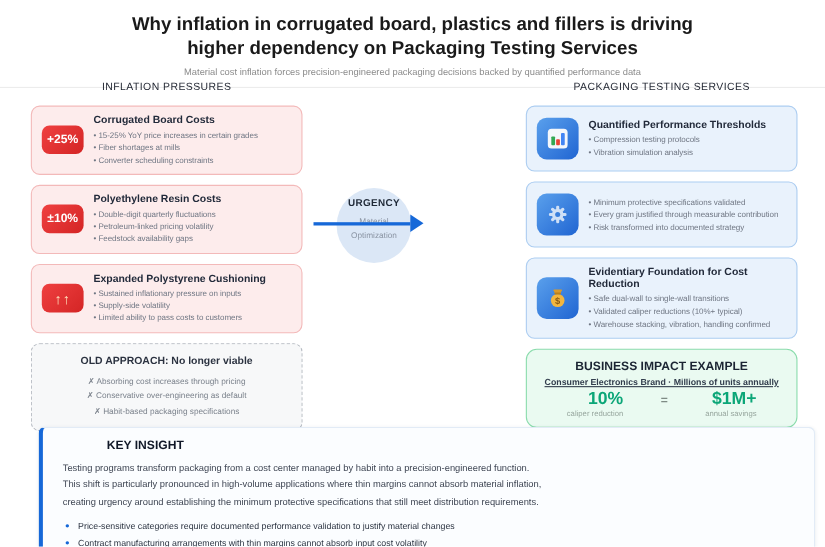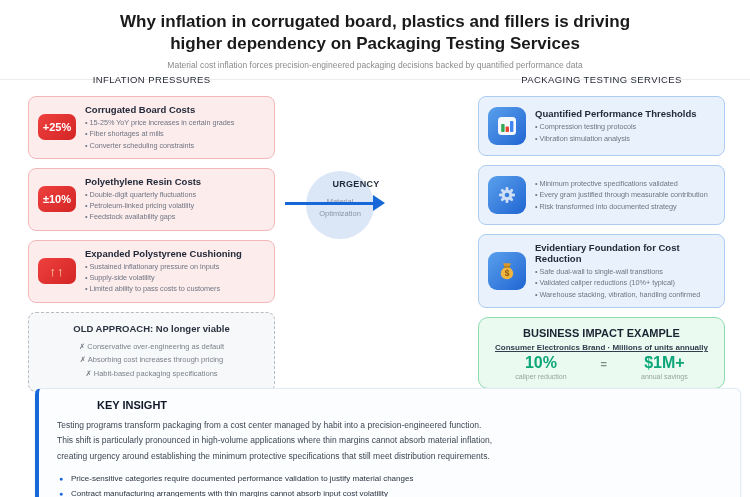--- a/index.html
+++ b/index.html
@@ -29,28 +29,28 @@
   .card ul li::before { content:"• "; }
 
   .dashed-card { border:1.5px dashed #b7bcc3; border-radius:8px; background:#f7f8f9; text-align:center; padding:10px 6px 11px; }
   .dashed-title { font-size:9.5px; font-weight:bold; color:#2b3240; margin-bottom:6px; }
   .dashed-item { font-size:7.5px; color:#7b828c; line-height:1.8; }
 
   .impact-card { border:1.5px solid #8adcac; border-radius:10px; background:#eafaf1; text-align:center; padding:9px 6px 8px; }
   .impact-title { font-size:11px; font-weight:bold; color:#1b2433; }
   .impact-sub { font-size:8px; font-weight:bold; color:#323d4d; margin-top:4px;text-decoration:underline; }
   .impact-stats { display:flex; justify-content:center; align-items:flex-start; gap:34px; margin-top:1px; }
-  .stat-value { font-size:16px; font-weight:bold; color:#0ca678; line-height:1.2; }
+  .stat-value { font-size:16px; font-weight:bold; color:#0ca678; line-height:1.2;text-align:right; }
   .stat-label { font-size:7px; color:#96a59d; margin-top:1px; }
   .equals { font-size:11px; font-weight:bold; color:#7f8b85; margin-top:5px; }
 
   
   .center { position:absolute; left:275px; top:74px; width:203px; height:310px; }
   .urgency-circle { position:absolute; left:31px; top:97px; width:68px; height:68px; border-radius:50%; background:#dbe7f6; }
-  .urgency-label { position:absolute; left:16px; top:105px; width:130px; text-align:center; font-size:9px; font-weight:bold; color:#1f2937; letter-spacing:.3px; }
+  .urgency-label { position:absolute; left:0; top:105px; width:130px; text-align:center; font-size:9px; font-weight:bold; color:#1f2937; letter-spacing:.3px; }
   .circle-text { position:absolute; left:0; top:122px; width:130px; text-align:center; font-size:7.5px; color:#8a94a3; line-height:1.6; }
   .arrow-shaft { position:absolute; left:10px; top:128px; width:88px; height:3px; background:#1668d8; }
   .arrow-head { position:absolute; left:98px; top:121px; width:0; height:0; border-left:12px solid #1668d8; border-top:8.5px solid transparent; border-bottom:8.5px solid transparent; }
 
   
   .key-insight { position:absolute; left:35px; top:388px; width:706px; background:#fbfdff; border:1px solid #e2ebf6; border-left:4px solid #1668d8; border-radius:6px; padding:10px 18px 11px; box-shadow:0 1px 3px rgba(20,50,90,.07); }
   .ki-title { font-size:11px; font-weight:bold; color:#101828; margin-bottom:7px;padding-left:40px; }
   .ki-line { font-size:8.5px; color:#3f4654; line-height:1.8; }
   .ki-bullets { margin-top:7px; }
   .ki-bullet { font-size:8px; color:#2c3442; line-height:1.95; padding-left:14px; position:relative; }
@@ -104,22 +104,22 @@
         <ul>
           <li>Sustained inflationary pressure on inputs</li>
           <li>Supply-side volatility</li>
           <li>Limited ability to pass costs to customers</li>
         </ul>
       </div>
     </div>
 
     <div class="dashed-card">
       <div class="dashed-title">OLD APPROACH: No longer viable</div>
+      <div class="dashed-item">✗ Absorbing cost increases through pricing</div>
       <div class="dashed-item">✗ Conservative over-engineering as default</div>
-      <div class="dashed-item">✗ Absorbing cost increases through pricing</div>
       <div class="dashed-item">✗ Habit-based packaging specifications</div>
     </div>
   </div>
 
   <div class="center">
     <div class="urgency-circle"></div>
     <div class="urgency-label">URGENCY</div>
     <div class="circle-text">
       <div>Material</div>
       <div>Optimization</div>

